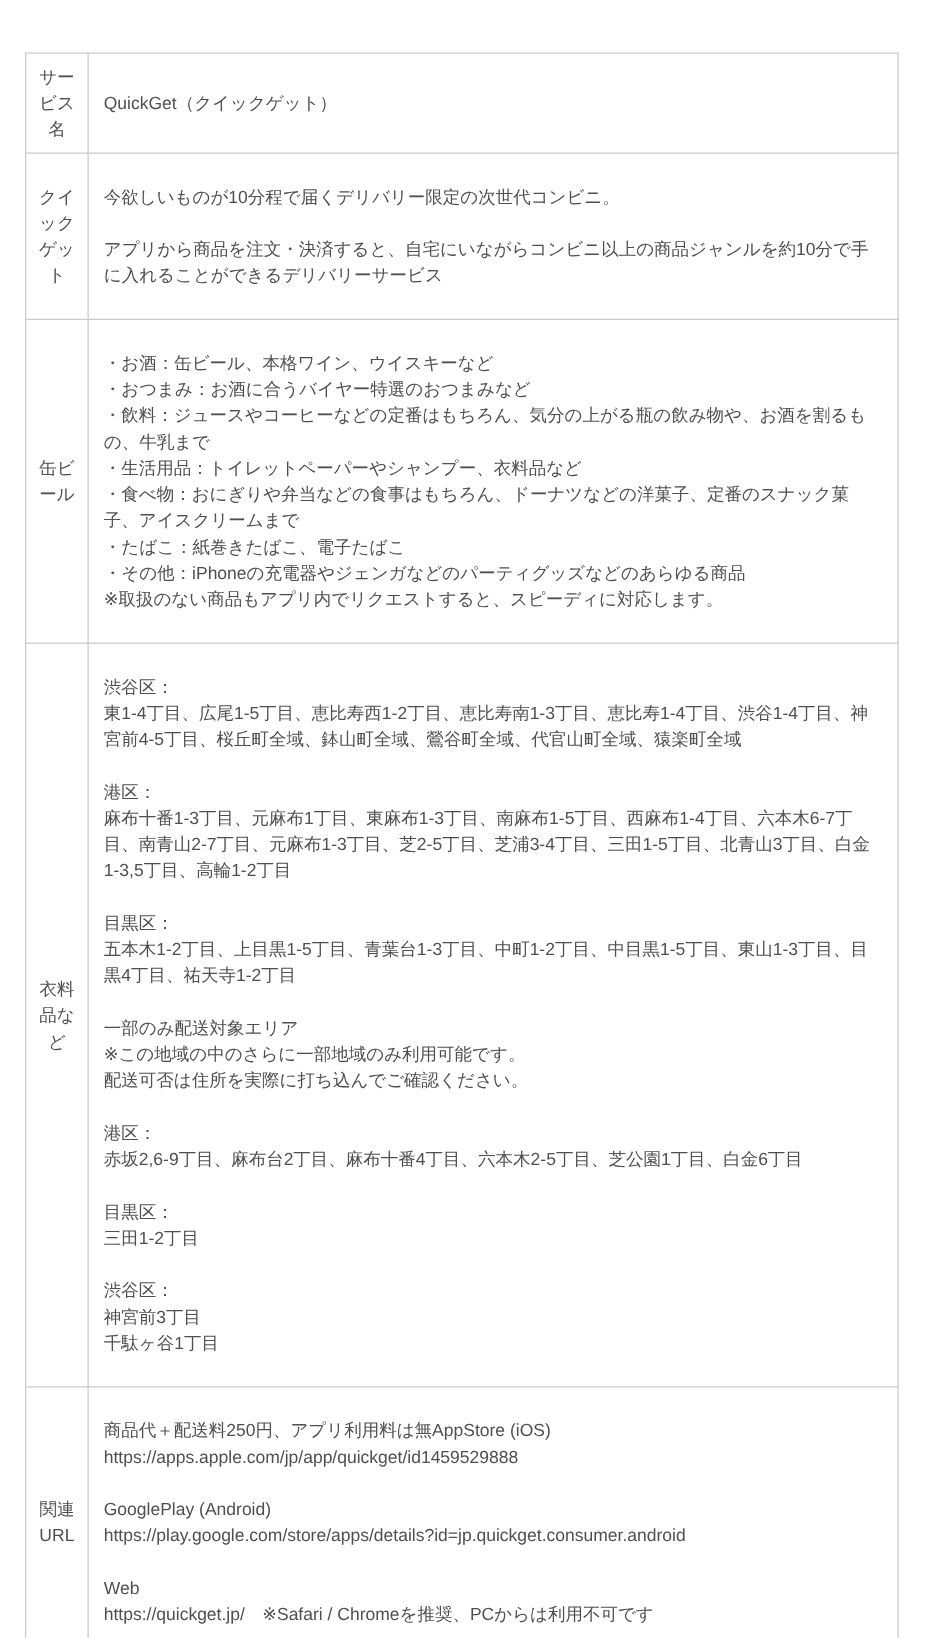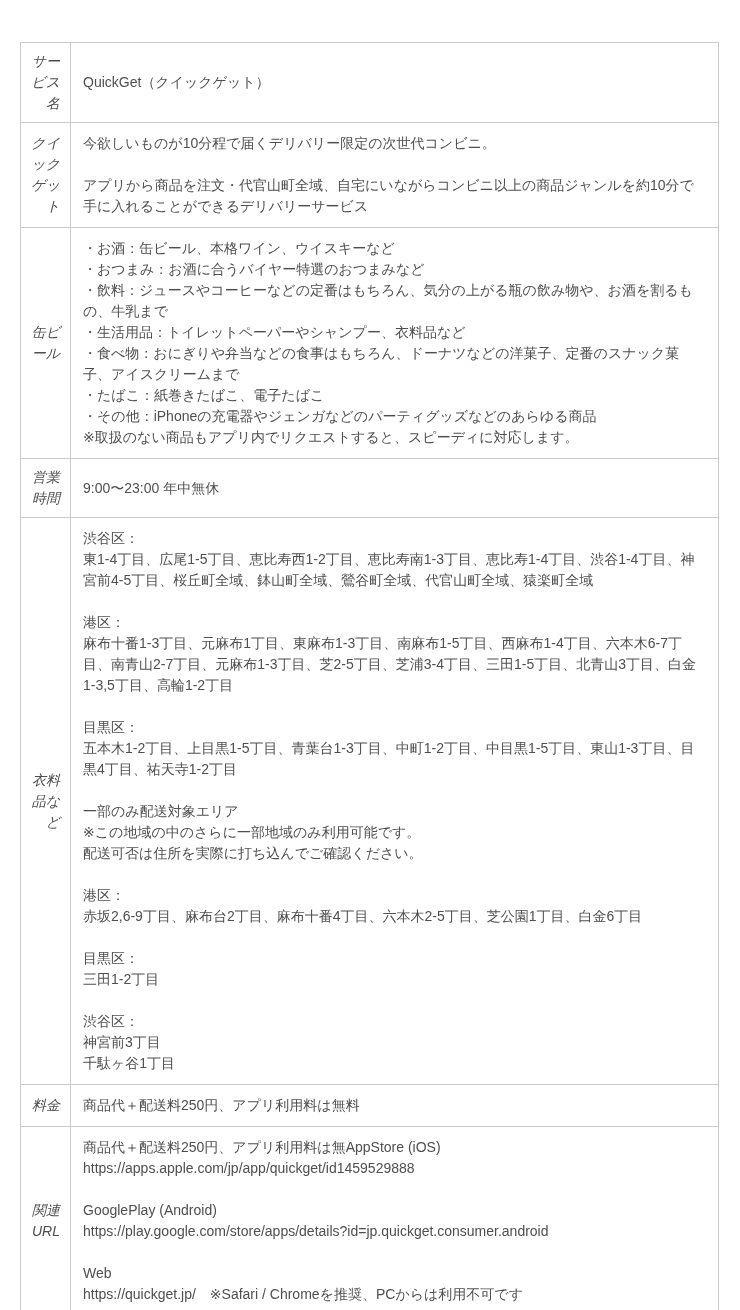--- a/index.html
+++ b/index.html
@@ -27,27 +27,26 @@
   col.c-label { width: 50px; }
   col.c-content { width: 648px; }
   .info-table th,
   .info-table td {
     border: 1px solid #cbcbcb;
     vertical-align: middle;
     box-sizing: border-box;
   }
   .info-table th {
     font-weight: 400;
-    text-align: right;
+    text-align: center;
     padding: 8px 10px;
     overflow-wrap: break-word;
-    font-style: italic;
   }
   .info-table td {
-    padding: 10px 12px;
+    padding: 24px 12px;
     white-space: pre-line;
     overflow-wrap: break-word;
   }
 </style>
 </head>
 <body>
 
 <div class="page">
   <table class="info-table">
     <colgroup>
@@ -56,36 +55,32 @@
     </colgroup>
     <tbody>
       <tr>
         <th>サービス名</th>
         <td>QuickGet（クイックゲット）</td>
       </tr>
       <tr>
         <th>クイックゲット</th>
         <td>今欲しいものが10分程で届くデリバリー限定の次世代コンビニ。
 
-アプリから商品を注文・代官山町全域、自宅にいながらコンビニ以上の商品ジャンルを約10分で手に入れることができるデリバリーサービス</td>
+アプリから商品を注文・決済すると、自宅にいながらコンビニ以上の商品ジャンルを約10分で手に入れることができるデリバリーサービス</td>
       </tr>
       <tr>
         <th>缶ビール</th>
         <td>・お酒：缶ビール、本格ワイン、ウイスキーなど
 ・おつまみ：お酒に合うバイヤー特選のおつまみなど
 ・飲料：ジュースやコーヒーなどの定番はもちろん、気分の上がる瓶の飲み物や、お酒を割るもの、牛乳まで
 ・生活用品：トイレットペーパーやシャンプー、衣料品など
 ・食べ物：おにぎりや弁当などの食事はもちろん、ドーナツなどの洋菓子、定番のスナック菓子、アイスクリームまで
 ・たばこ：紙巻きたばこ、電子たばこ
 ・その他：iPhoneの充電器やジェンガなどのパーティグッズなどのあらゆる商品
 ※取扱のない商品もアプリ内でリクエストすると、スピーディに対応します。</td>
-      </tr>
-      <tr>
-        <th>営業時間</th>
-        <td>9:00〜23:00 年中無休</td>
       </tr>
       <tr>
         <th>衣料品など</th>
         <td>渋谷区：
 東1-4丁目、広尾1-5丁目、恵比寿西1-2丁目、恵比寿南1-3丁目、恵比寿1-4丁目、渋谷1-4丁目、神宮前4-5丁目、桜丘町全域、鉢山町全域、鶯谷町全域、代官山町全域、猿楽町全域
 
 港区：
 麻布十番1-3丁目、元麻布1丁目、東麻布1-3丁目、南麻布1-5丁目、西麻布1-4丁目、六本木6-7丁目、南青山2-7丁目、元麻布1-3丁目、芝2-5丁目、芝浦3-4丁目、三田1-5丁目、北青山3丁目、白金1-3,5丁目、高輪1-2丁目
 
 目黒区：
@@ -99,24 +94,20 @@
 赤坂2,6-9丁目、麻布台2丁目、麻布十番4丁目、六本木2-5丁目、芝公園1丁目、白金6丁目
 
 目黒区：
 三田1-2丁目
 
 渋谷区：
 神宮前3丁目
 千駄ヶ谷1丁目</td>
       </tr>
       <tr>
-        <th>料金</th>
-        <td>商品代＋配送料250円、アプリ利用料は無料</td>
-      </tr>
-      <tr>
         <th>関連URL</th>
         <td>商品代＋配送料250円、アプリ利用料は無AppStore (iOS)
 https://apps.apple.com/jp/app/quickget/id1459529888
 
 GooglePlay (Android)
 https://play.google.com/store/apps/details?id=jp.quickget.consumer.android
 
 Web
 https://quickget.jp/　※Safari / Chromeを推奨、PCからは利用不可です</td>
       </tr>

